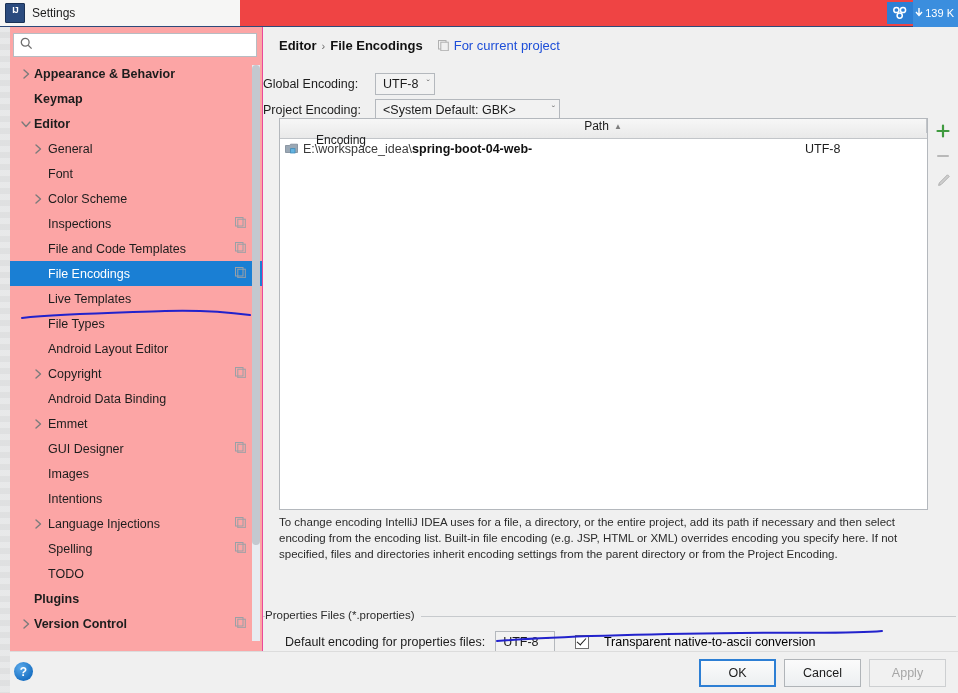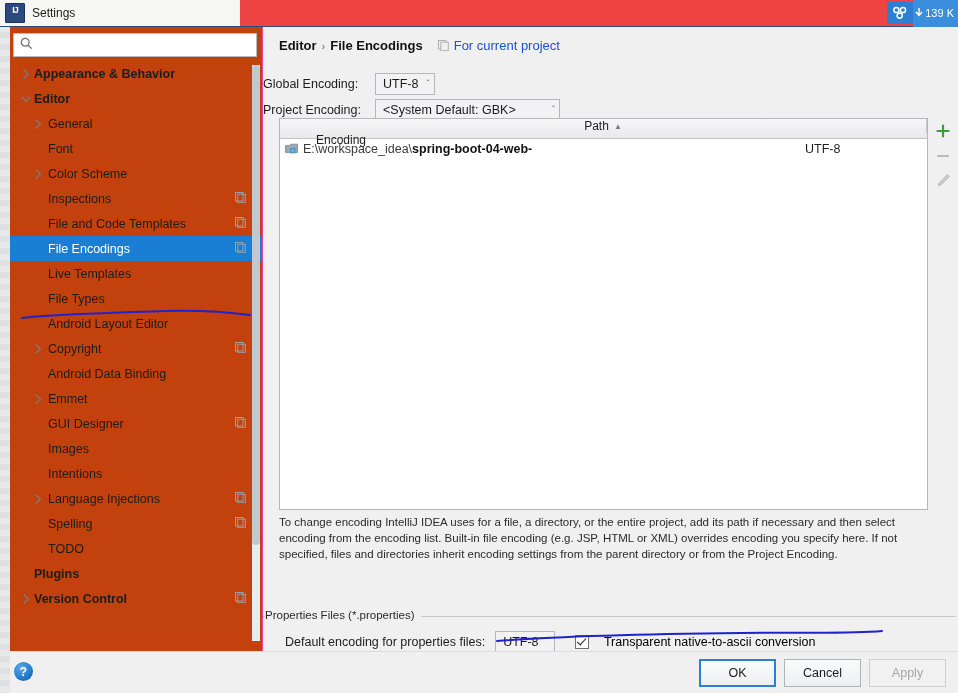--- a/index.html
+++ b/index.html
@@ -36,21 +36,21 @@
   .net-ico{width:26px;height:22px;background:#2d7fd4;display:flex;align-items:center;justify-content:center;}
   .net-ico svg{display:block;}
   .net-speed{height:32px;background:#3b8ede;color:#fff;font-size:11px;
     display:flex;align-items:center;padding:0 4px 0 2px;white-space:nowrap;}
 
   
   .dialog{position:absolute;left:10px;top:27px;width:948px;height:666px;background:#f0f0f0;}
   .dlg-body{position:absolute;left:0;top:0;width:948px;height:624px;}
 
   
-  .sidebar{position:absolute;left:0;top:0;width:252px;height:624px;background:#c2410c;
+  .sidebar{position:absolute;left:0;top:0;width:252px;height:624px;background:#fca5a5;
     border-right:5px solid #ec4899;}
   .search-wrap{position:absolute;left:3px;top:6px;width:242px;height:22px;
     background:#fff;border:1px solid #b7bcc2;display:flex;align-items:center;}
   .search-ico{margin:0 4px 0 6px;flex:none;}
   .search-input{border:0;outline:none;width:200px;font-family:"Liberation Sans",sans-serif;font-size:12px;background:transparent;color:#222;}
   .tree{position:absolute;left:0;top:34px;width:252px;height:590px;overflow:hidden;}
   .titem{height:25px;display:flex;align-items:center;position:relative;font-size:12.5px;color:#1d1d1d;cursor:default;}
   .titem .arrow{width:12px;height:12px;margin-left:6px;margin-right:2px;flex:none;position:relative;}
   .titem .arrow.none{visibility:hidden;}
   .titem .lbl{white-space:nowrap;}
@@ -171,20 +171,24 @@
         <input class="search-input" type="text" placeholder="" style="">
       </div>
       <div class="tree" id="tree">
           <div class="titem lvl0 bold">
             <span class="arrow"><svg width="12" height="12" viewBox="0 0 12 12">
                 <path d="M4 2 L8.5 6 L4 10" stroke="#7b7b7b" stroke-width="1.4" fill="none" stroke-linecap="round" stroke-linejoin="round"></path>
               </svg></span>
             <span class="lbl">Appearance &amp; Behavior</span>
           </div>
           <div class="titem lvl0 bold">
+            <span class="arrow none"></span>
+            <span class="lbl">Keymap</span>
+          </div>
+          <div class="titem lvl0 bold">
             <span class="arrow"><svg width="12" height="12" viewBox="0 0 12 12">
                 <path d="M2 4 L6 8.5 L10 4" stroke="#7b7b7b" stroke-width="1.4" fill="none" stroke-linecap="round" stroke-linejoin="round"></path>
               </svg></span>
             <span class="lbl">Editor</span>
           </div>
           <div class="titem lvl1">
             <span class="arrow"><svg width="12" height="12" viewBox="0 0 12 12">
                 <path d="M4 2 L8.5 6 L4 10" stroke="#7b7b7b" stroke-width="1.4" fill="none" stroke-linecap="round" stroke-linejoin="round"></path>
               </svg></span>
             <span class="lbl">General</span>

